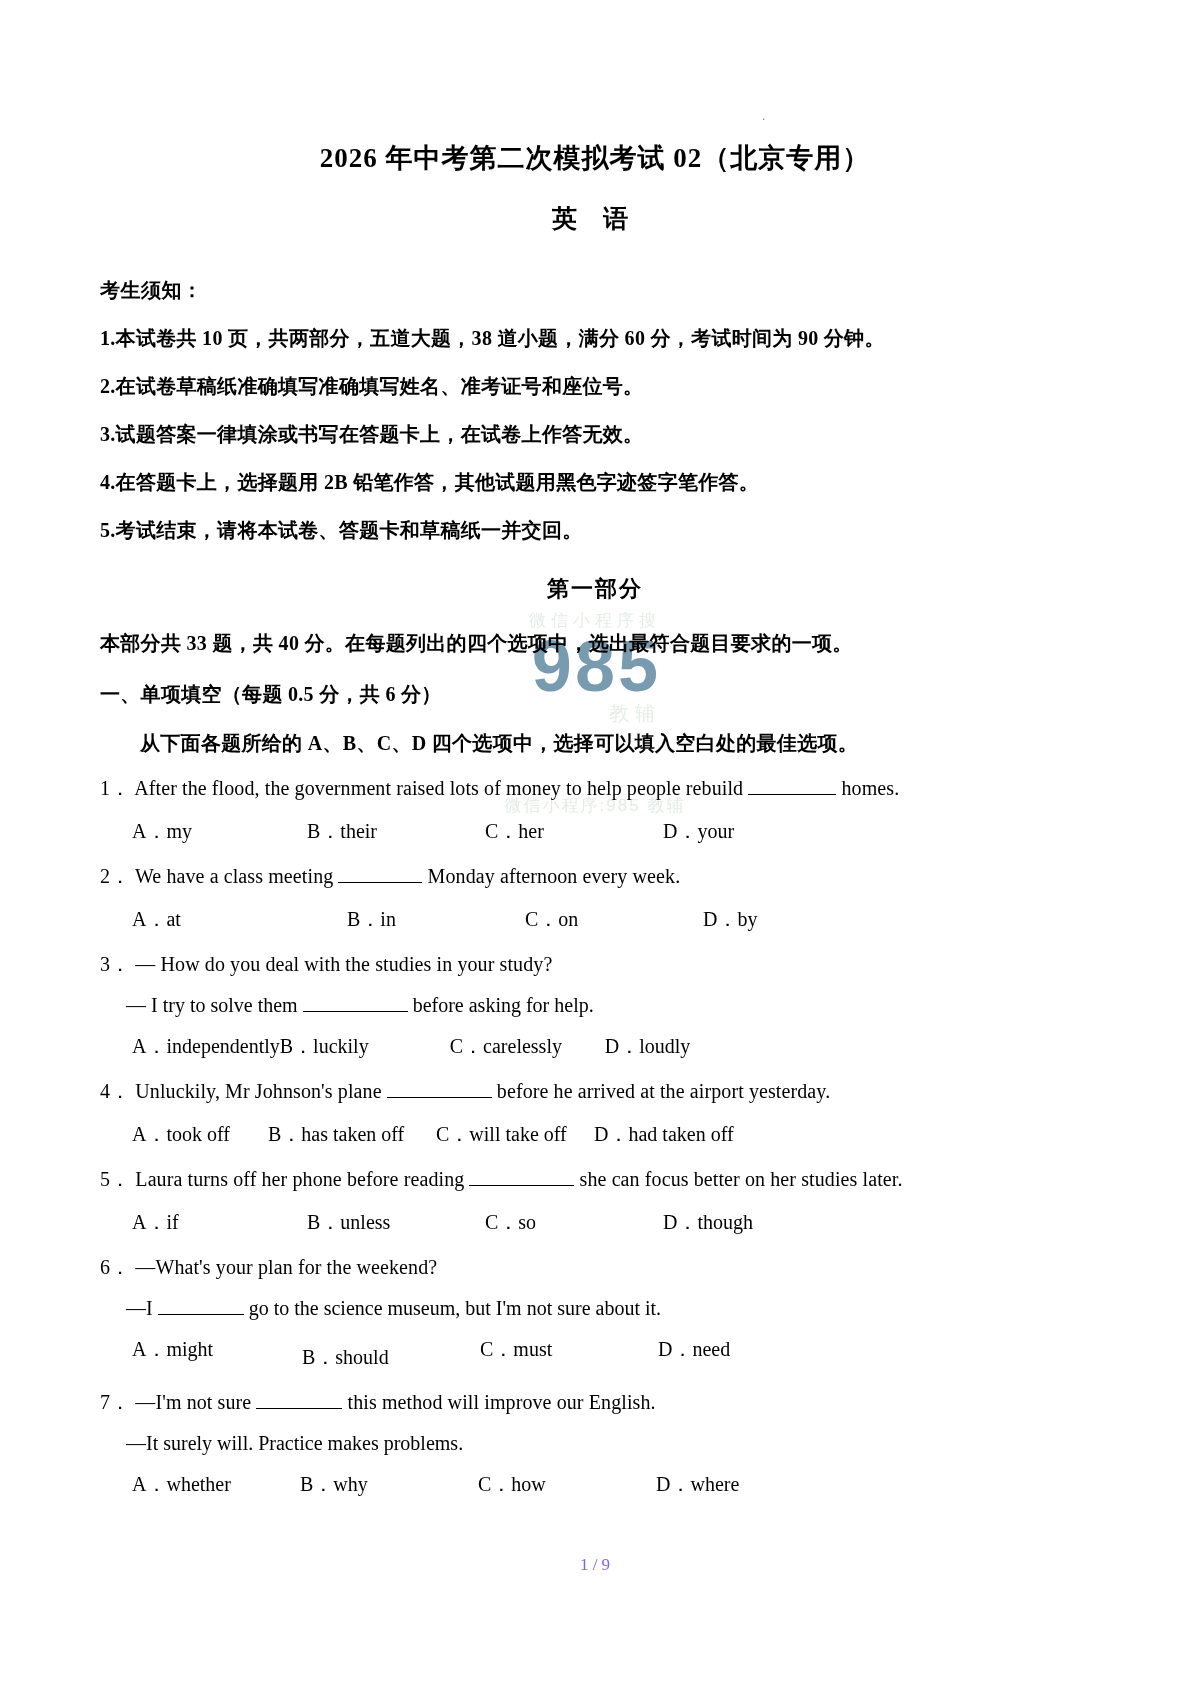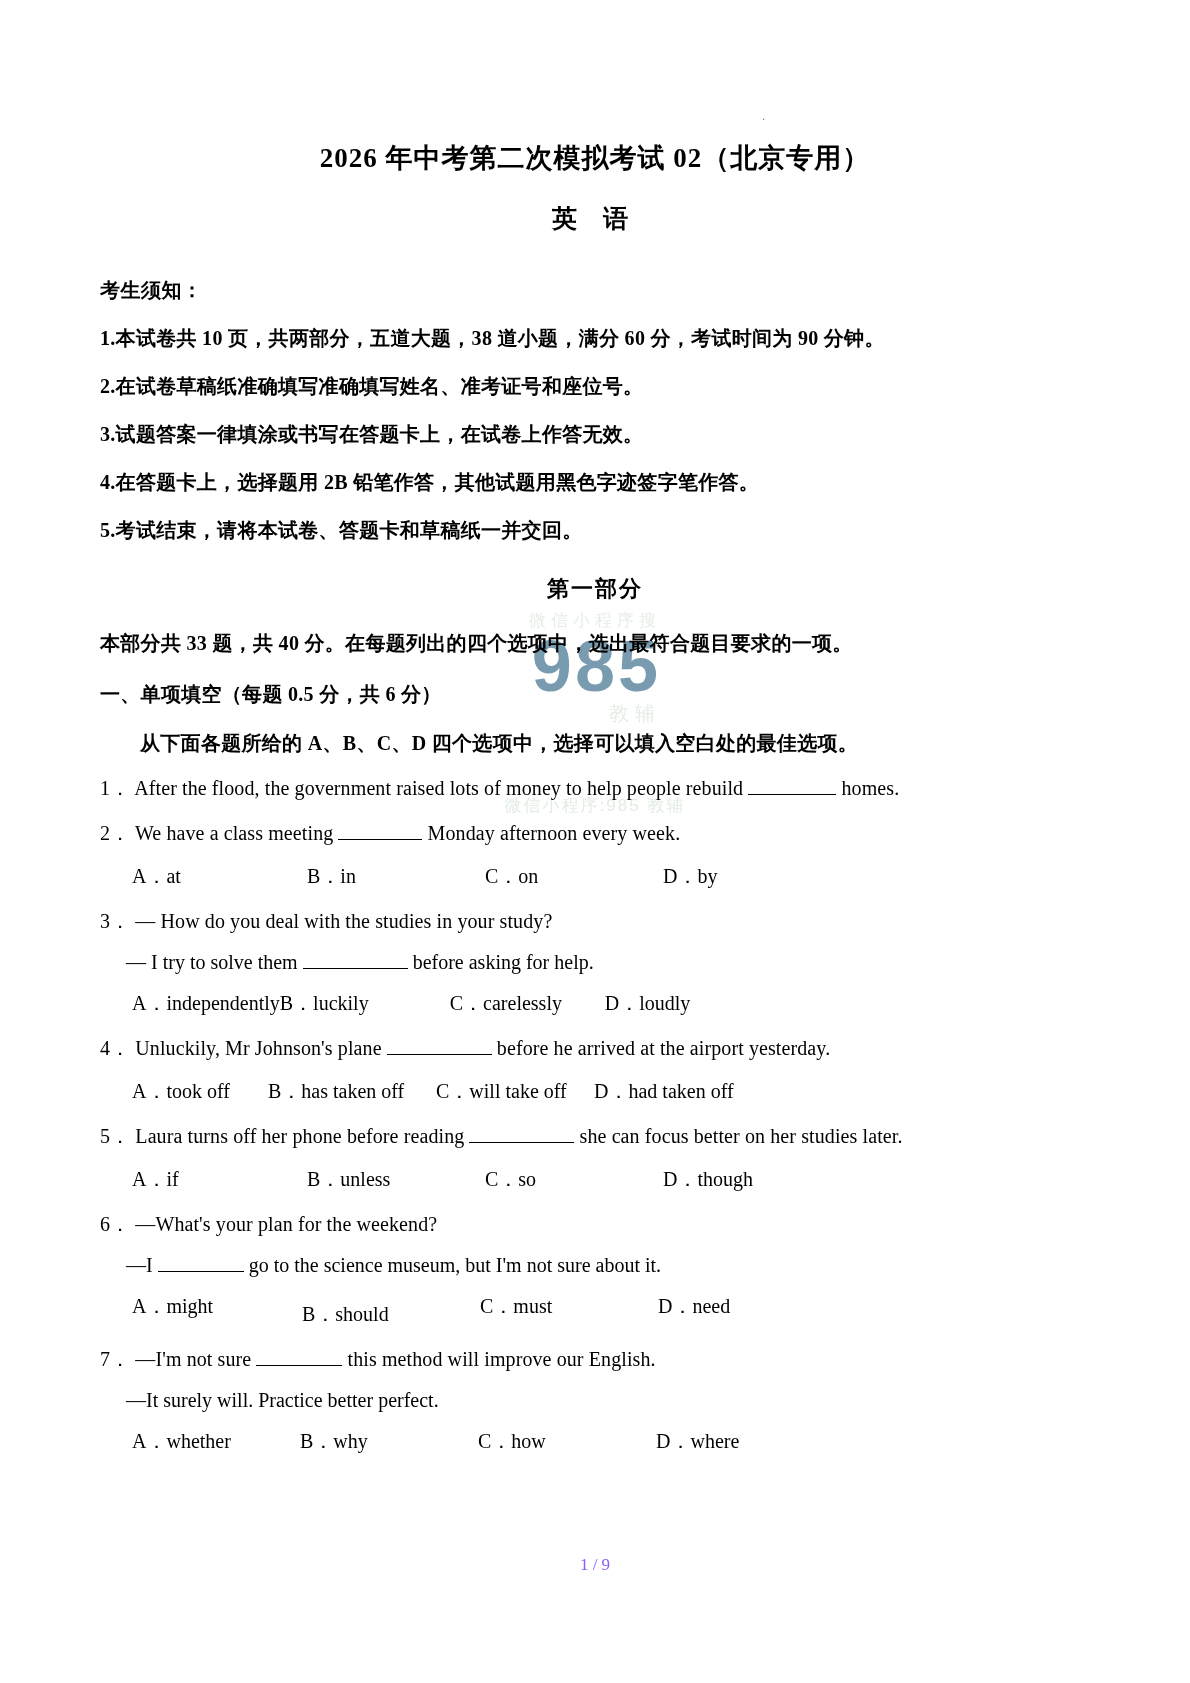--- a/index.html
+++ b/index.html
@@ -202,24 +202,25 @@
     <div class="notice-item">5.考试结束，请将本试卷、答题卡和草稿纸一并交回。</div>
 
     <div class="section-center">第一部分</div>
     <div class="part-desc">本部分共 33 题，共 40 分。在每题列出的四个选项中，选出最符合题目要求的一项。</div>
     <div class="subsec-title">一、单项填空（每题 0.5 分，共 6 分）</div>
     <div class="subsec-dir">从下面各题所给的 A、B、C、D 四个选项中，选择可以填入空白处的最佳选项。</div>
 
     <div id="questions">
         <div class="q-block">
           <div class="q-stem"><span>1． </span><span>After the flood, the government raised lots of money to help people rebuild</span> <span class="blank" style="width: 88px;"></span><span> homes.</span></div>
+          <div class="opts"><span class="opt" style="min-width: 175px;">A．my</span><span class="opt" style="min-width: 178px;">B．their</span><span class="opt" style="min-width: 178px;">C．her</span><span class="opt">D．your</span></div>
         </div>
         <div class="q-block">
           <div class="q-stem"><span>2． </span><span>We have a class meeting</span> <span class="blank" style="width: 84px;"></span><span> Monday afternoon every week.</span></div>
-          <div class="opts"><span class="opt" style="min-width: 175px;">A．at</span><span class="opt" style="min-width: 178px;">B．in</span><span class="opt" style="min-width: 178px;">C．on</span><span class="opt">D．by</span></div>
+          <div class="opts"><span class="opt" style="min-width: 175px;">A．at</span><span class="opt" style="min-width: 178px; margin-left: 40px;">B．in</span><span class="opt" style="min-width: 178px;">C．on</span><span class="opt">D．by</span></div>
         </div>
         <div class="q-block">
           <div class="q-stem"><span>3． </span><span>— How do you deal with the studies in your study?</span></div>
           <div class="q-cont"><span>— I try to solve them</span> <span class="blank" style="width: 105px;"></span><span> before asking for help.</span></div>
           <div class="opts"><span class="opt" style="min-width: 139px;">A．independently</span><span class="opt" style="min-width: 170px;">B．luckily</span><span class="opt" style="min-width: 155px;">C．carelessly</span><span class="opt">D．loudly</span></div>
         </div>
         <div class="q-block">
           <div class="q-stem"><span>4． </span><span>Unluckily, Mr Johnson's plane</span> <span class="blank" style="width: 105px;"></span><span> before he arrived at the airport yesterday.</span></div>
           <div class="opts"><span class="opt" style="min-width: 136px;">A．took off</span><span class="opt" style="min-width: 168px;">B．has taken off</span><span class="opt" style="min-width: 158px;">C．will take off</span><span class="opt">D．had taken off</span></div>
         </div>
@@ -227,21 +228,21 @@
           <div class="q-stem"><span>5． </span><span>Laura turns off her phone before reading</span> <span class="blank" style="width: 105px;"></span><span> she can focus better on her studies later.</span></div>
           <div class="opts"><span class="opt" style="min-width: 175px;">A．if</span><span class="opt" style="min-width: 178px;">B．unless</span><span class="opt" style="min-width: 178px;">C．so</span><span class="opt">D．though</span></div>
         </div>
         <div class="q-block">
           <div class="q-stem"><span>6． </span><span>—What's your plan for the weekend?</span></div>
           <div class="q-cont"><span>—I</span> <span class="blank" style="width: 86px;"></span><span> go to the science museum, but I'm not sure about it.</span></div>
           <div class="opts"><span class="opt" style="min-width: 170px;">A．might</span><span class="opt" style="min-width: 178px; margin-top: 8px;">B．should</span><span class="opt" style="min-width: 178px;">C．must</span><span class="opt">D．need</span></div>
         </div>
         <div class="q-block">
           <div class="q-stem"><span>7． </span><span>—I'm not sure</span> <span class="blank" style="width: 86px;"></span><span> this method will improve our English.</span></div>
-          <div class="q-cont"><span>—It surely will. Practice better perfect.</span></div>
+          <div class="q-cont"><span>—It surely will. Practice makes problems.</span></div>
           <div class="opts"><span class="opt" style="min-width: 168px;">A．whether</span><span class="opt" style="min-width: 178px;">B．why</span><span class="opt" style="min-width: 178px;">C．how</span><span class="opt">D．where</span></div>
         </div>
       </div>
 
   </div>
 
   <div class="footer">1 / 9</div>
 </div>
 
 </body></html>

